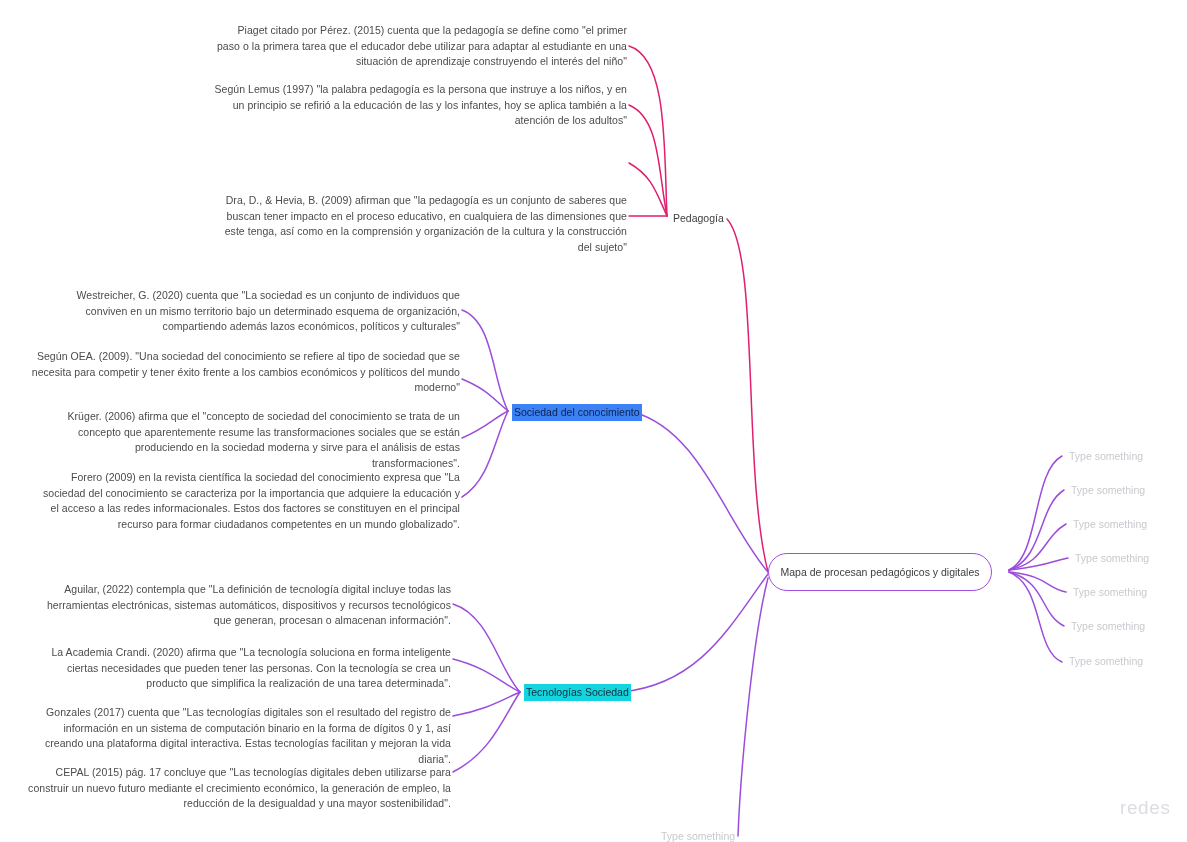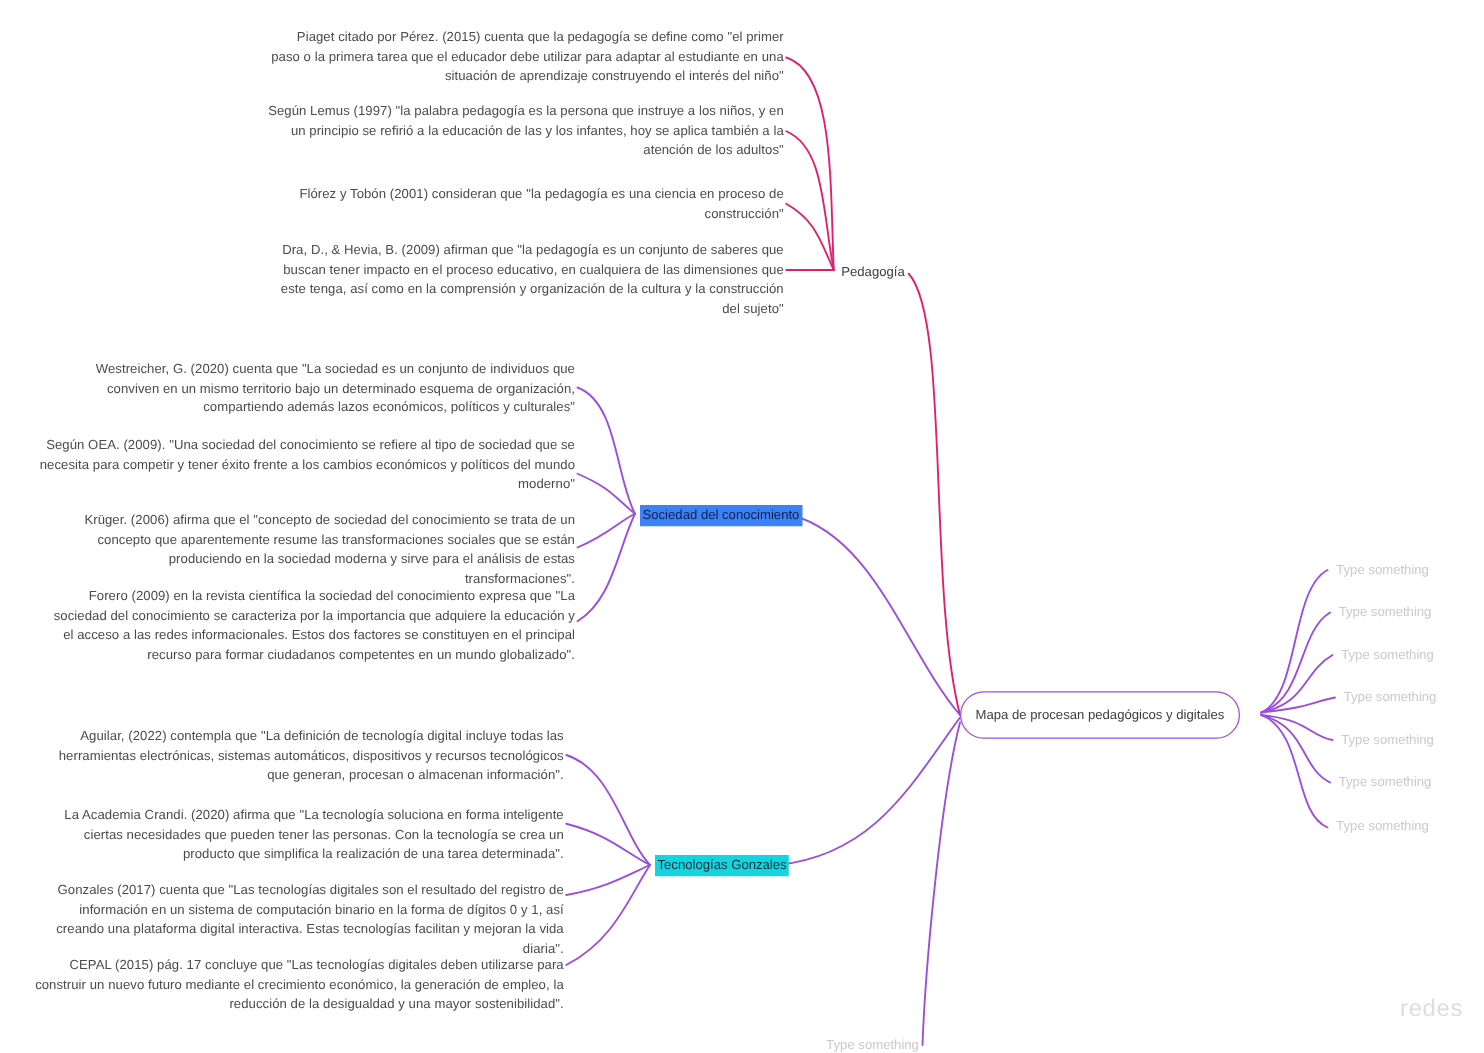--- a/index.html
+++ b/index.html
@@ -134,38 +134,37 @@
         <path d="M1009,572 C1046,582 1040,614 1064,626"></path>
         <path d="M1009,572 C1044,586 1034,650 1062,662"></path>
       </g>
 
       <path d="M768,578 C752,640 740,780 738,836" stroke="#9b4ddb"></path>
     </g>
   </svg>
 
   <div class="leaf" style="left:213px; top:23px; width:414px;">Piaget citado por Pérez. (2015) cuenta que la pedagogía se define como "el primer paso o la primera tarea que el educador debe utilizar para adaptar al estudiante en una situación de aprendizaje construyendo el interés del niño"</div>
   <div class="leaf" style="left:213px; top:82px; width:414px;">Según Lemus (1997) "la palabra pedagogía es la persona que instruye a los niños, y en un principio se refirió a la educación de las y los infantes, hoy se aplica también a la atención de los adultos"</div>
-  <div class="leaf" style="left:213px; top:148px; width:414px;">Flórez y Tobón (2001) consideran que "la pedagogía es una ciencia en proceso de construcción"</div>
   <div class="leaf" style="left:213px; top:193px; width:414px;">Dra, D., &amp; Hevia, B. (2009) afirman que "la pedagogía es un conjunto de saberes que buscan tener impacto en el proceso educativo, en cualquiera de las dimensiones que este tenga, así como en la comprensión y organización de la cultura y la construcción del sujeto"</div>
 
   <div class="node-plain" style="left:673px; top:211px;">Pedagogía</div>
 
   <div class="leaf" style="left:45px; top:288px; width:415px;">Westreicher, G. (2020) cuenta que "La sociedad es un conjunto de individuos que conviven en un mismo territorio bajo un determinado esquema de organización, compartiendo además lazos económicos, políticos y culturales"</div>
   <div class="leaf" style="left:15px; top:349px; width:445px;">Según OEA. (2009). "Una sociedad del conocimiento se refiere al tipo de sociedad que se necesita para competir y tener éxito frente a los cambios económicos y políticos del mundo moderno"</div>
   <div class="leaf" style="left:45px; top:409px; width:415px;">Krüger. (2006) afirma que el "concepto de sociedad del conocimiento se trata de un concepto que aparentemente resume las transformaciones sociales que se están produciendo en la sociedad moderna y sirve para el análisis de estas transformaciones".</div>
   <div class="leaf" style="left:32px; top:470px; width:428px;">Forero (2009) en la revista científica la sociedad del conocimiento expresa que "La sociedad del conocimiento se caracteriza por la importancia que adquiere la educación y el acceso a las redes informacionales. Estos dos factores se constituyen en el principal recurso para formar ciudadanos competentes en un mundo globalizado".</div>
 
   <div class="node-hl hl-blue" style="left:512px; top:404px;">Sociedad del conocimiento</div>
 
   <div class="leaf" style="left:33px; top:582px; width:418px;">Aguilar, (2022) contempla que "La definición de tecnología digital incluye todas las herramientas electrónicas, sistemas automáticos, dispositivos y recursos tecnológicos que generan, procesan o almacenan información".</div>
   <div class="leaf" style="left:24px; top:645px; width:427px;">La Academia Crandi. (2020) afirma que "La tecnología soluciona en forma inteligente ciertas necesidades que pueden tener las personas. Con la tecnología se crea un producto que simplifica la realización de una tarea determinada".</div>
   <div class="leaf" style="left:33px; top:705px; width:418px;">Gonzales (2017) cuenta que "Las tecnologías digitales son el resultado del registro de información en un sistema de computación binario en la forma de dígitos 0 y 1, así creando una plataforma digital interactiva. Estas tecnologías facilitan y mejoran la vida diaria".</div>
   <div class="leaf" style="left:28px; top:765px; width:423px;">CEPAL (2015) pág. 17 concluye que "Las tecnologías digitales deben utilizarse para construir un nuevo futuro mediante el crecimiento económico, la generación de empleo, la reducción de la desigualdad y una mayor sostenibilidad".</div>
 
-  <div class="node-hl hl-cyan" style="left:524px; top:684px;">Tecnologías Gonzales</div>
+  <div class="node-hl hl-cyan" style="left:524px; top:684px;">Tecnologías Sociedad</div>
 
   <div class="central">
     <span>Mapa de procesan pedagógicos y digitales</span>
   </div>
 
   <div class="placeholder" style="left:1069px; top:450px;">Type something</div>
   <div class="placeholder" style="left:1071px; top:484px;">Type something</div>
   <div class="placeholder" style="left:1073px; top:518px;">Type something</div>
   <div class="placeholder" style="left:1075px; top:552px;">Type something</div>
   <div class="placeholder" style="left:1073px; top:586px;">Type something</div>

